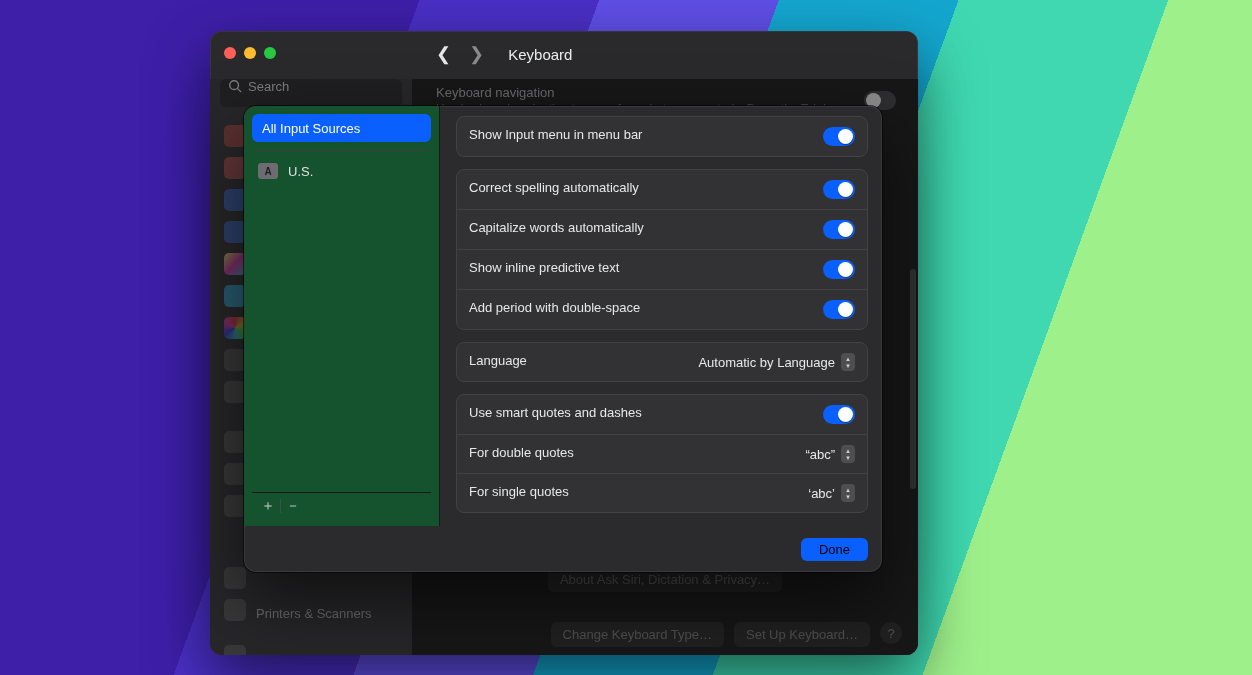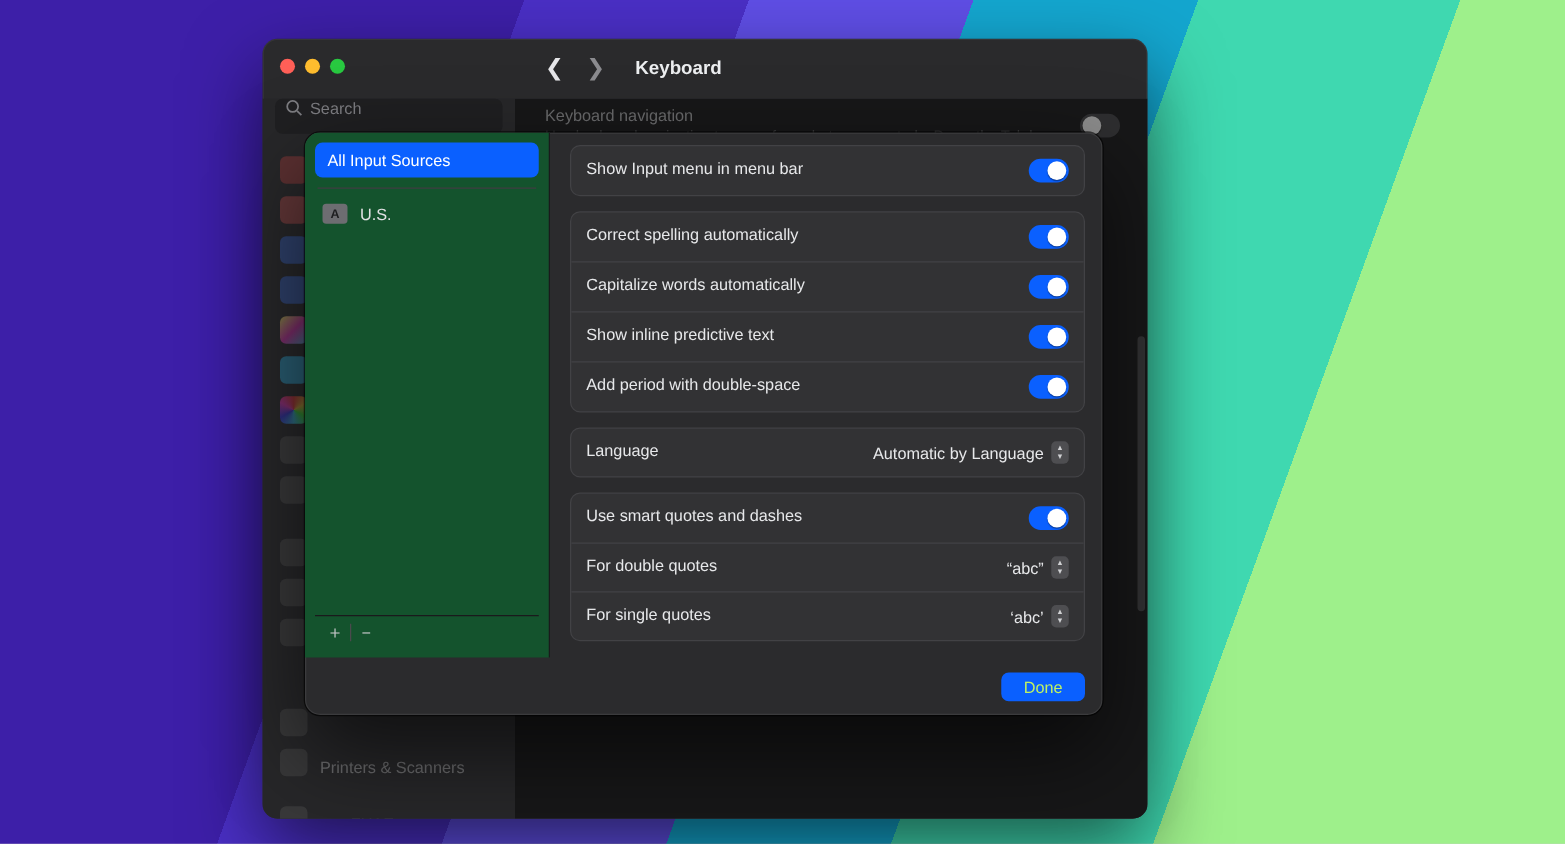--- a/index.html
+++ b/index.html
@@ -26,21 +26,21 @@
   }
   .titlebar { height: 48px; display: flex; align-items: center; position: relative; }
   .traffic { position: absolute; left: 14px; top: 16px; display: flex; gap: 8px; }
   .traffic span { width: 12px; height: 12px; border-radius: 50%; display: block; }
   .tl-close { background: #ff5f57; }
   .tl-min   { background: #febc2e; }
   .tl-zoom  { background: #28c840; }
   .nav { position: absolute; left: 226px; top: 14px; display: flex; gap: 18px; align-items: center; }
   .nav .arrow { color: #8b8b8f; font-size: 18px; line-height: 1; }
   .nav .arrow:first-child { color: #e6e6e9; }
-  .nav .title { color: #eceef0; font-size: 15px; font-weight: 700; margin-left: 6px; }
+  .nav .title { color: #eceef0; font-size: 15px; font-weight: 400; margin-left: 6px; }
 
   .body { flex: 1; display: flex; min-height: 0; }
 
   
   .sidebar { width: 202px; background: #272729; display: flex; flex-direction: column; }
   .search {
     margin: 0 10px 6px; height: 28px; border-radius: 6px;
     background: #1f1f21; display: flex; align-items: flex-start; gap: 6px; padding: 0 8px;
   }
   .search svg { width: 14px; height: 14px; }
@@ -134,21 +134,21 @@
     width:14px; height:18px; border-radius:4px; background:#4e4e51;
     display:flex; flex-direction:column; align-items:center; justify-content:center;
     font-size:7px; line-height:7px; color:#cfd0d2;
   }
 
   .sheet-footer {
     height:46px; display:flex; align-items:center; justify-content:flex-end;
     padding:0 14px;
   }
   .done-btn {
-    background:#0a60ff; color:#bef264; border:0; border-radius:6px;
+    background:#0a60ff; color:#000000; border:0; border-radius:6px;
     font-size:13px; padding:4px 18px; font-weight:500;
   }
 </style>
 </head>
 <body>
 
 <div class="wallpaper"></div>
 
 <div class="window">
   <div class="titlebar">
@@ -248,20 +248,30 @@
           <div>Keyboard navigation</div>
           <div class="sub">Use keyboard navigation to move focus between controls. Press the Tab key</div>
         </div>
         <div class="switch off tog"></div>
       </div>
 
       <div class="scrollbar">
           <div class="thumb"></div>
         </div>
 
+      <div class="bottom-dim">
+        <div style="display:flex; justify-content:center; margin-bottom:30px; opacity:.55;">
+          <button class="about-btn">About Ask Siri, Dictation &amp; Privacy…</button>
+        </div>
+        <div style="display:flex; justify-content:flex-end; gap:10px; opacity:.55;">
+          <button class="grey-btn">Change Keyboard Type…</button>
+          <button class="grey-btn">Set Up Keyboard…</button>
+          <button class="help-btn">?</button>
+        </div>
+      </div>
 
       <div class="dim-overlay"></div>
     </div>
   </div>
 </div>
 
 <div class="sheet">
   <div class="sheet-body">
     <div class="sheet-left">
       <div class="all-src">All Input Sources</div>

